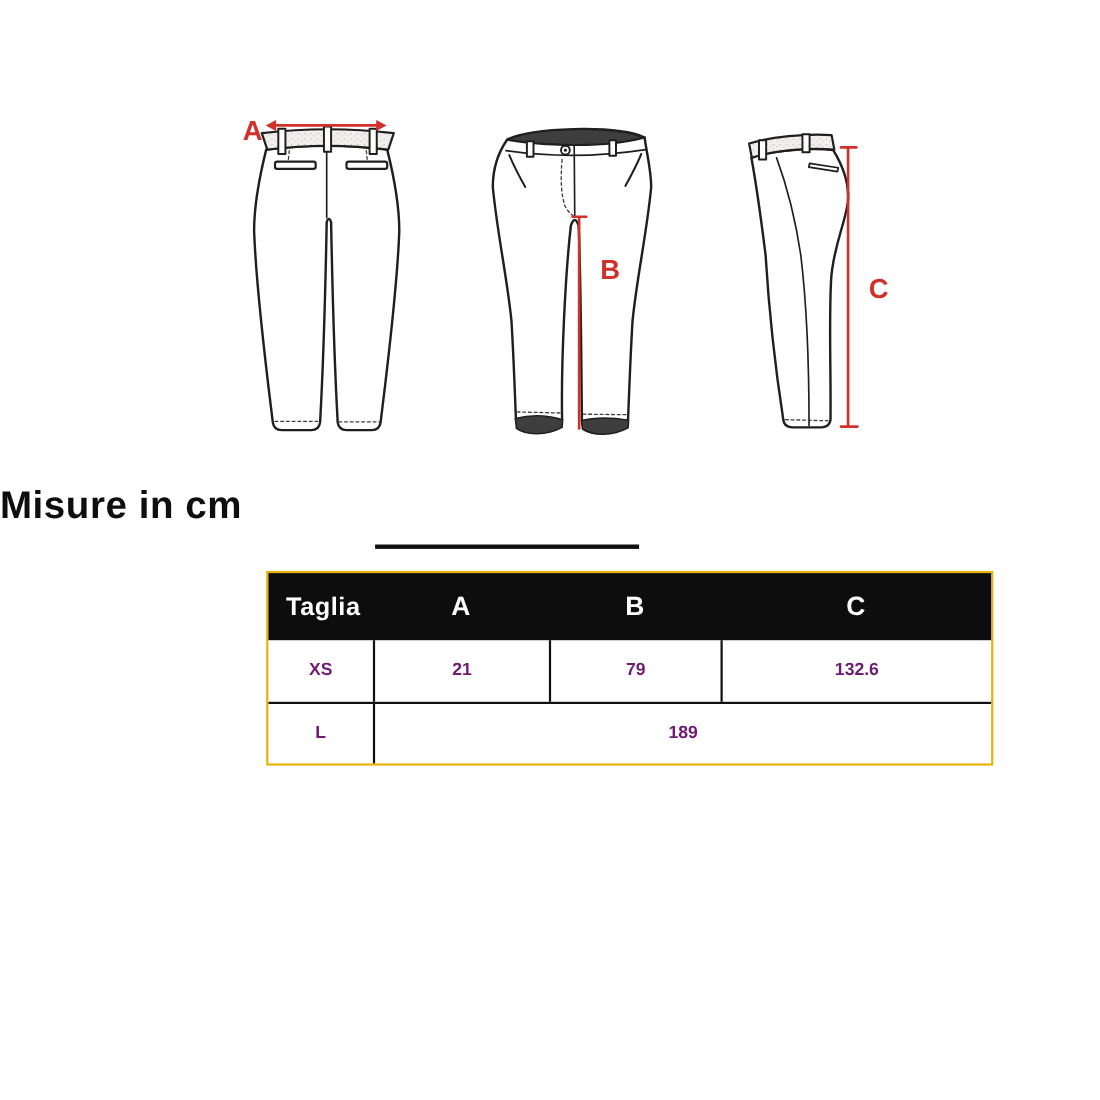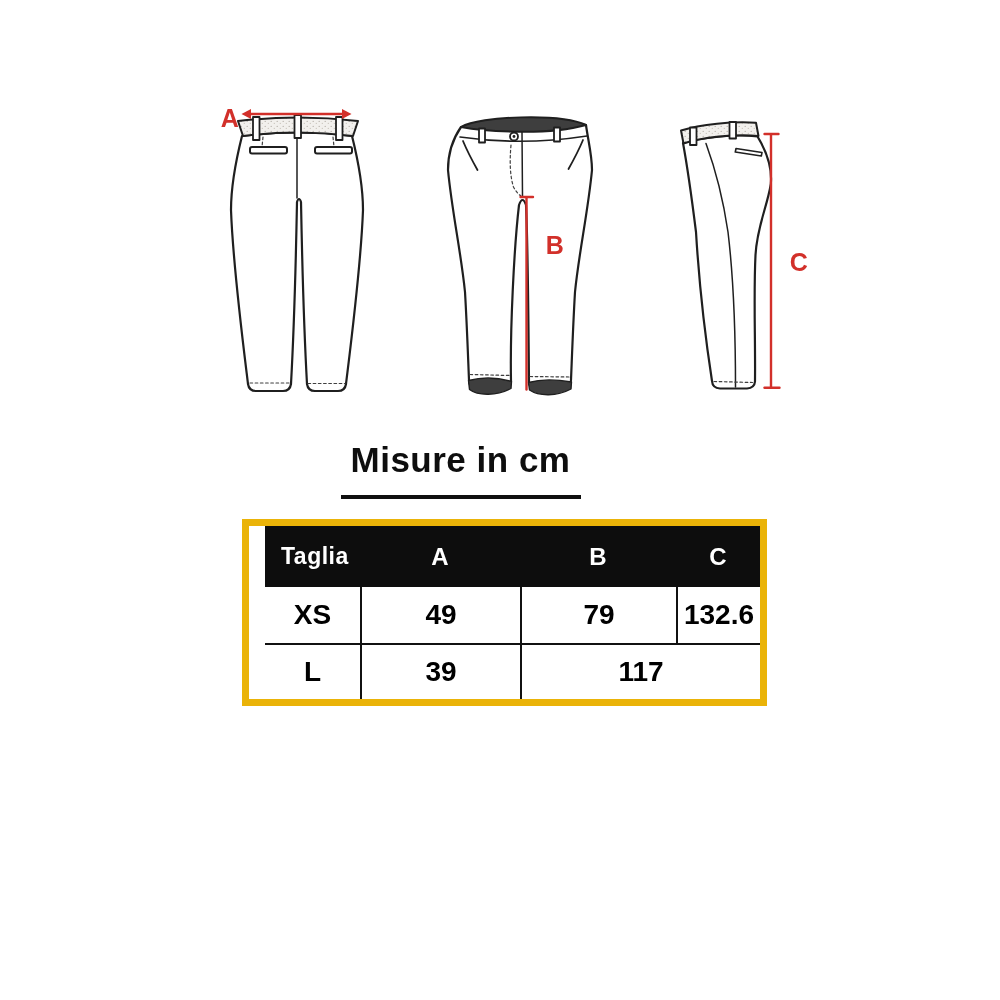--- a/index.html
+++ b/index.html
@@ -17,36 +17,36 @@
   svg text{user-select:none}
   .st{stroke:var(--ink);stroke-linecap:round;stroke-linejoin:round;fill:none}
   .fw{fill:#ffffff}
   .fd{fill:var(--dark-fill)}
   .fs{fill:url(#stipple)}
   .dash{stroke:#3f3f3f;stroke-width:1.2;stroke-dasharray:2.6 2.6;fill:none;stroke-linecap:round}
   .red-mark{stroke:var(--accent-red);fill:none;stroke-linecap:round}
   .red-fill{fill:var(--accent-red)}
   .red-label{fill:var(--accent-red);font:700 25px "Liberation Sans",sans-serif;letter-spacing:.5px}
 
-  .title-wrap{position:absolute;top:440px;left:0;width:921px;text-align:center}
+  .title-wrap{position:absolute;top:440px;left:0;width:921px;text-align:left}
   .title-wrap h1{
     font-size:35px;line-height:40px;font-weight:700;color:#0e0e0e;letter-spacing:.5px;
   }
   .title-underline{width:240px;height:3.5px;background:#101010;margin:15px auto 0}
 
   .size-table{
-    position:absolute;left:242px;top:519px;width:525px;
-    border:7px solid #eab308;background:#fff;padding-left:16px;
+    position:absolute;left:242px;top:519px;width:661px;
+    border:2px solid #eab308;background:#fff;
   }
   .t-row{display:flex;align-items:stretch;height:56px}
   .t-row.t-head{height:61px;background:var(--table-header-bg);color:var(--table-header-text)}
   .t-row.r2{border-top:2px solid #111}
   .t-cell{
     display:flex;align-items:center;justify-content:center;
-    font-weight:700;font-size:28px;color:#000000;
+    font-weight:700;font-size:16px;color:#701a75;
   }
   .t-head .t-cell{font-size:24px;color:var(--table-header-text)}
   .t-head .c-size{justify-content:flex-start;padding-left:16px;font-size:23px;letter-spacing:.5px}
   .c-size{width:95px}
   .c-a{width:160px}
   .c-b{width:156px}
   .c-c{flex:1}
   .t-row:not(.t-head) .t-cell + .t-cell{border-left:2px solid #111}
 </style>
 </head>
@@ -137,24 +137,23 @@
   
   <div class="size-table">
     <div class="t-row t-head">
       <div class="t-cell c-size">Taglia</div>
       <div class="t-cell c-a">A</div>
       <div class="t-cell c-b">B</div>
       <div class="t-cell c-c">C</div>
     </div>
     <div class="t-row r1">
       <div class="t-cell c-size">XS</div>
-      <div class="t-cell c-a">49</div>
+      <div class="t-cell c-a">21</div>
       <div class="t-cell c-b">79</div>
       <div class="t-cell c-c">132.6</div>
     </div>
     <div class="t-row r2">
       <div class="t-cell c-size">L</div>
-      <div class="t-cell c-a">39</div>
-      <div class="t-cell c-c">117</div>
+      <div class="t-cell c-c">189</div>
     </div>
   </div>
 
 </div>
 
 </body></html>

